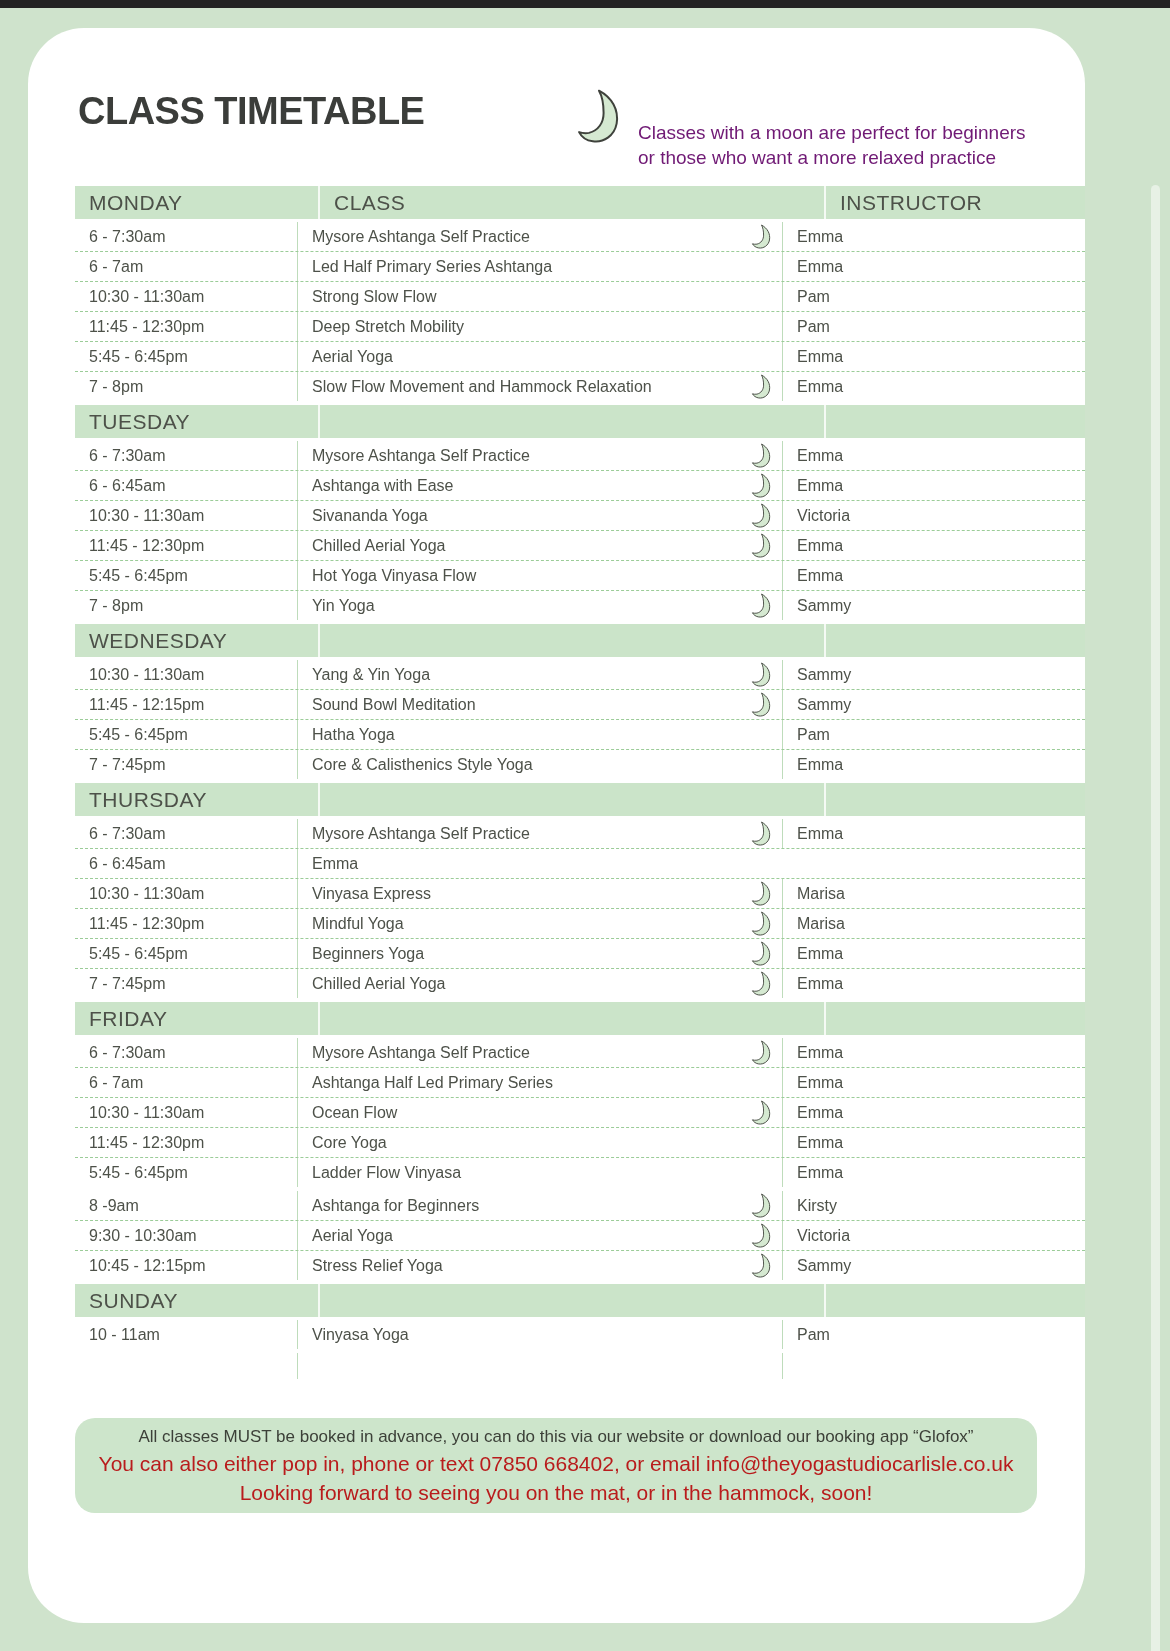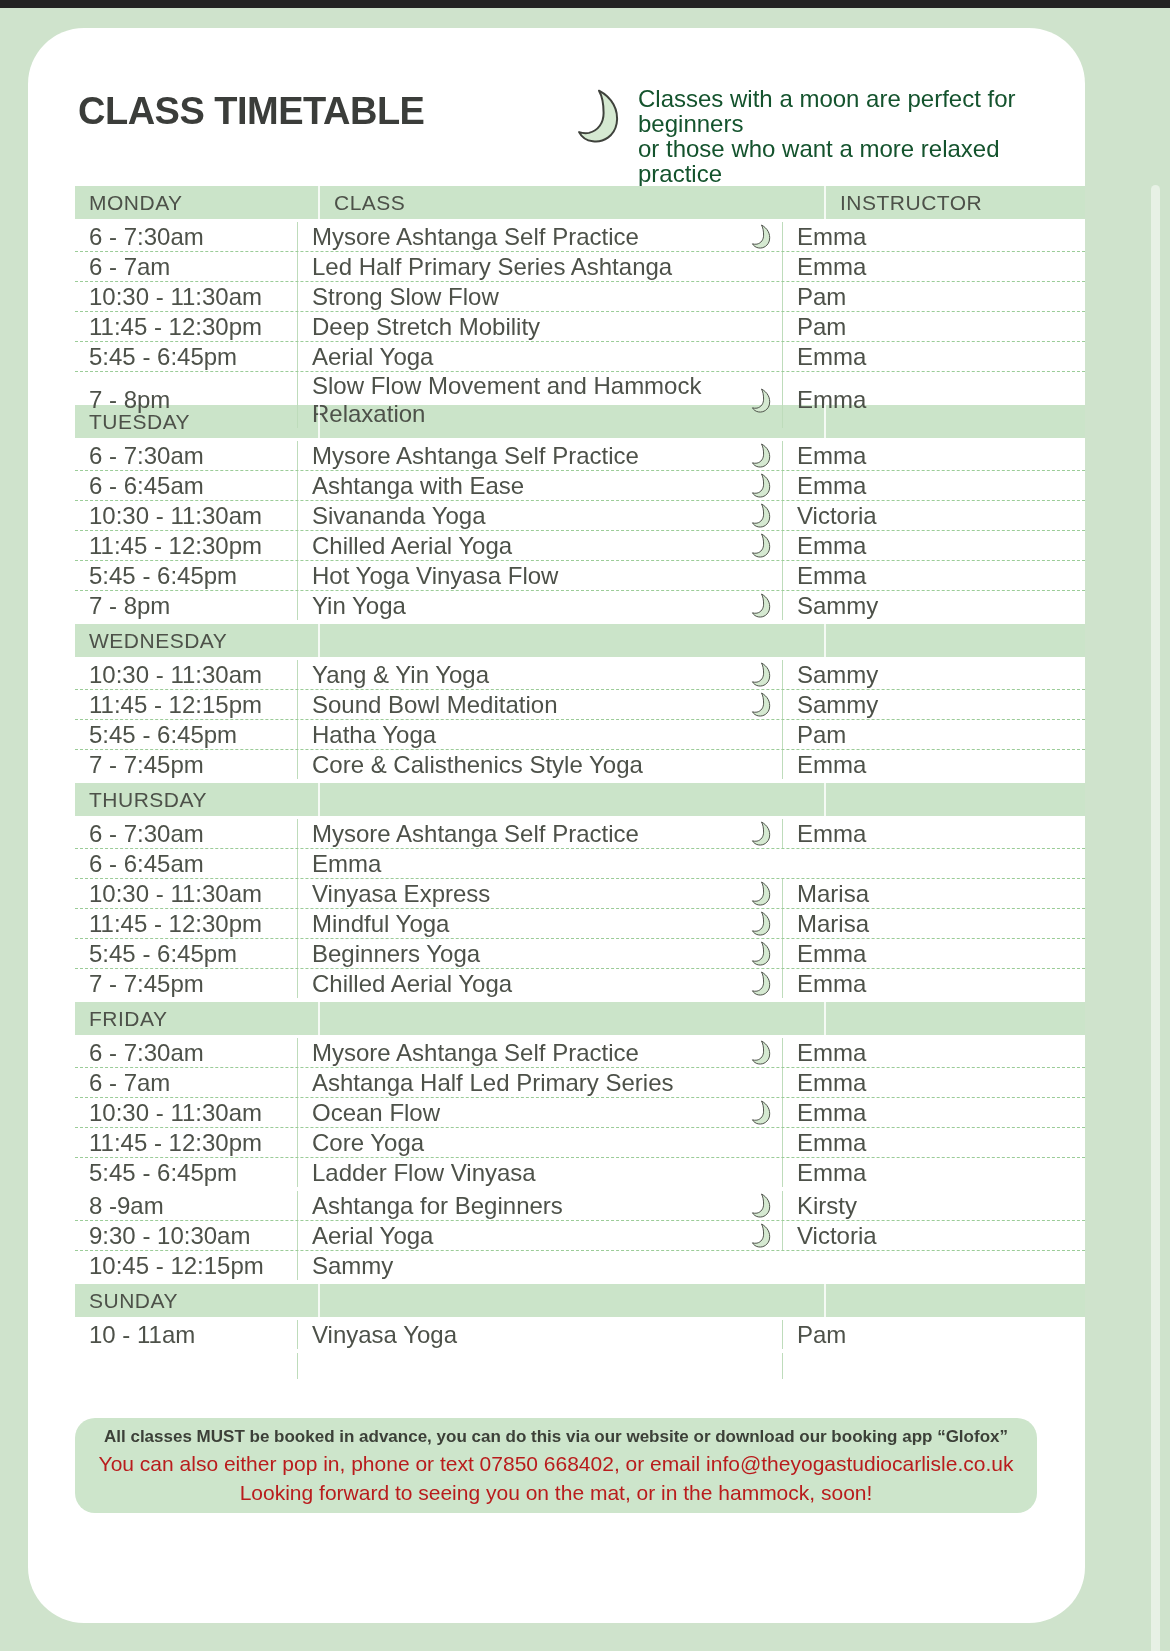--- a/index.html
+++ b/index.html
@@ -15,54 +15,54 @@
     background:var(--card-bg,#ffffff);border-radius:56px;
   }
   .page-title{
     position:absolute;left:50px;top:62px;
     font-size:38px;font-weight:700;letter-spacing:-.5px;
     color:var(--text-dark,#3b3d3a);
   }
   .legend{position:absolute;left:548px;top:58px;display:flex;align-items:flex-start;}
   .legend .moon-big{width:46px;height:56px;flex:0 0 auto;margin-top:2px;}
   .legend-text{
-    margin-left:16px;font-size:24px;line-height:25px;color:#14532d;
+    margin-left:16px;font-size:19px;line-height:25px;color:#701a75;margin-top:34px;
   }
   
   .timetable{position:absolute;left:47px;top:158px;width:1010px;}
   .t-band{
     display:grid;grid-template-columns:222px 485px 1fr;
     height:33px;align-items:center;background:var(--band,#cbe4c9);
     color:var(--text-gray,#4d5149);font-size:21px;letter-spacing:.5px;
     margin-bottom:3px;
     gap:21px;
   }
   .t-band > div{height:100%;display:flex;align-items:center;padding-left:14px;box-sizing:border-box;}
   .t-band > div:nth-child(2),.t-band > div:nth-child(3){border-left:2px solid rgba(255,255,255,.8);}
   .t-section{margin-bottom:4px;}
   .t-row{
     display:grid;grid-template-columns:222px 485px 1fr;
     height:29px;align-items:center;
     border-bottom:1px dashed var(--dotted,#9bcc98);
-    color:var(--text-gray,#4d5149);font-size:24px;
+    color:var(--text-gray,#4d5149);font-size:16px;
   }
   .t-row:last-child{border-bottom:none;}
   .t-row > div{height:100%;display:flex;align-items:center;padding-left:14px;box-sizing:border-box;}
   .t-row .c-class{justify-content:space-between;padding-right:10px;}
   .t-row .c-class,.t-row .c-inst{border-left:1px solid var(--separator,#bedcbb);}
   .moon-small{width:21px;height:25px;flex:0 0 auto;}
   .t-row.spacer{height:26px;border-bottom:none;}
   
   .footer-box{
     position:absolute;left:47px;top:1390px;width:962px;height:95px;
     background:var(--footer,#cde5cb);border-radius:20px;
     display:flex;flex-direction:column;justify-content:center;align-items:center;
     gap:5px;text-align:center;
   }
-  .footer-line1{font-size:17px;font-weight:700;color:#3c4038;}
+  .footer-line1{font-size:17px;font-weight:400;color:#3c4038;}
   .footer-line2,.footer-line3{font-size:21px;color:#b91c1c;}
   .scrollbar-thumb{
     position:absolute;left:1151px;top:185px;width:9px;height:1466px;
     background:var(--thumb,#e7f1e5);border-radius:5px 5px 0 0;
   }
 </style>
 </head>
 <body>
 
 <svg width="0" height="0" style="position:absolute" aria-hidden="true">
@@ -445,20 +445,26 @@
       <span>Aerial Yoga</span>
       <svg class="moon-small" viewBox="0 0 60 72">
                 <use href="#moon-shape"></use>
               </svg>
     </div>
     <div class="c-inst">Victoria</div>
   </div>
 
   <div class="t-row">
     <div class="c-time">10:45 - 12:15pm</div>
+    <div class="c-class">
+      <span>Stress Relief Yoga</span>
+      <svg class="moon-small" viewBox="0 0 60 72">
+                <use href="#moon-shape"></use>
+              </svg>
+    </div>
     <div class="c-inst">Sammy</div>
   </div>
 </div>
   </div>
 
   <div class="t-section">
     <div class="t-band">
       <div>SUNDAY</div>
       <div></div>
       <div></div>

